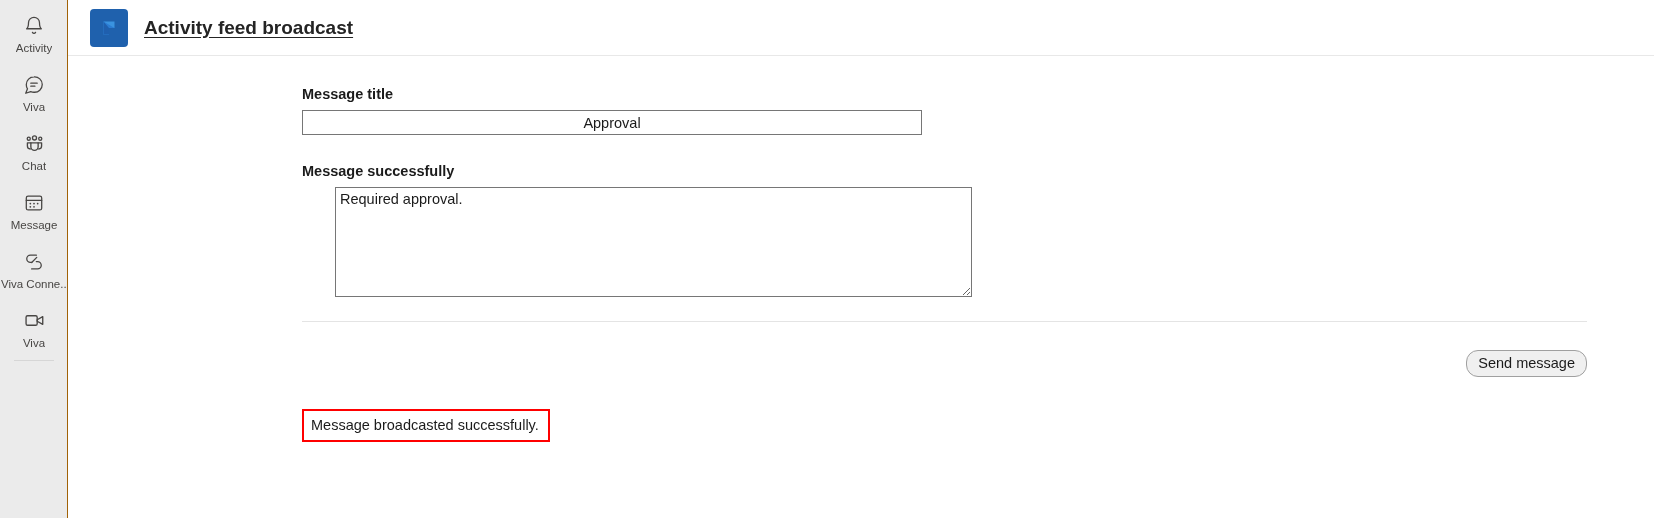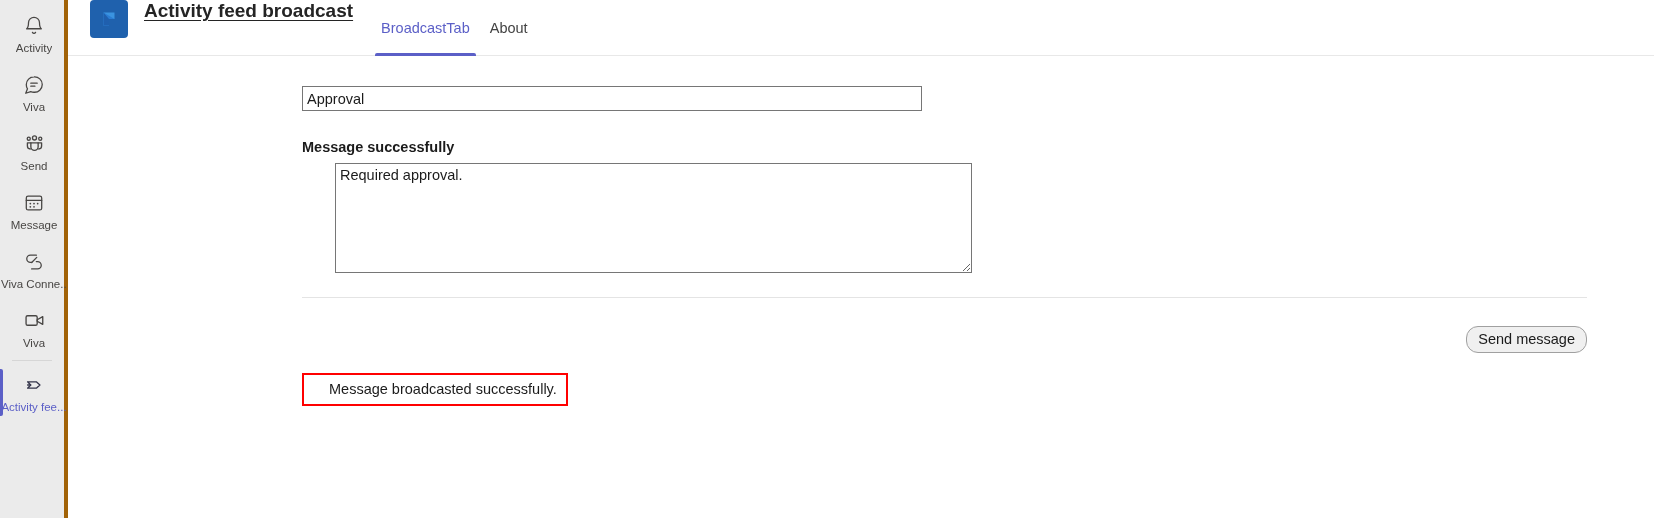--- a/index.html
+++ b/index.html
@@ -19,21 +19,21 @@
     height: 518px;
     display: flex;
     background: #ffffff;
   }
 
   
   #rail {
     width: 68px;
     height: 100%;
     background: #ebebeb;
-    border-right: 4px solid #a16207;
+    border-right: 1px solid #a16207;
     flex: 0 0 68px;
     position: relative;
     padding-top: 4px;
   }
 
   .rail-item {
     position: relative;
     width: 68px;
     height: 59px;
     display: flex;
@@ -90,20 +90,21 @@
     flex: 1 1 auto;
     position: relative;
     background: #ffffff;
     min-width: 0;
   }
 
   #appbar {
     position: relative;
     height: 56px;
     display: flex;
+    align-items: center;
     padding-left: 22px;
     border-bottom: 1px solid #e8e8e8;
   }
 
   #app-logo {
     width: 38px;
     height: 38px;
     border-radius: 4px;
     background: #1f61ad;
     display: flex;
@@ -170,20 +171,21 @@
     width: 620px;
     height: 25px;
     font-family: "Liberation Sans", sans-serif;
     font-size: 14.5px;
     color: #1b1b1b;
     padding: 2px 4px;
     border: 1px solid #767676;
     background: #ffffff;
     outline: none;
     border-radius: 0;
+    text-align: center;
   }
 
   .field-gap { height: 28px; }
 
   #desc-input {
     display: block;
     width: 637px;
     height: 110px;
     font-family: "Liberation Sans", sans-serif;
     font-size: 14.5px;
@@ -218,24 +220,24 @@
     color: #1b1b1b;
     background: #f0f0f0;
     border: 1px solid #a0a0a0;
     padding: 4px 11px;
     cursor: pointer;
     border-radius: 12px;
     line-height: 17px;
   }
 
   #status-wrap {
-    margin-top: 20px;
+    margin-top: 32px;
     display: inline-block;
     border: 2px solid #ff0000;
-    padding: 5px 9px 6px 25px;
+    padding: 5px 9px 6px 7px;
     background: #ffffff;
   }
 
   #status-text {
     font-size: 14.5px;
     color: #1b1b1b;
     white-space: nowrap;
   }
 </style>
 </head>
@@ -270,21 +272,21 @@
       <span class="rail-icon">
         <svg width="23" height="23" viewBox="0 0 24 24" fill="none" stroke="currentColor" stroke-width="1.4" stroke-linecap="round" stroke-linejoin="round">
           <circle cx="12" cy="6.2" r="2.1"></circle>
           <circle cx="6" cy="7" r="1.6"></circle>
           <circle cx="18" cy="7" r="1.6"></circle>
           <path d="M8.2 11.3h7.6v4.1a3.8 3.8 0 0 1-3.8 3.8 3.8 3.8 0 0 1-3.8-3.8z"></path>
           <path d="M8.2 11.3H4.6v3.4a3 3 0 0 0 3 3"></path>
           <path d="M15.8 11.3h3.6v3.4a3 3 0 0 1-3 3"></path>
         </svg>
       </span>
-      <span class="rail-label">Send</span>
+      <span class="rail-label">Chat</span>
     </div>
 
     <div class="rail-item">
       <span class="rail-icon">
         <svg width="22" height="22" viewBox="0 0 24 24" fill="none" stroke="currentColor" stroke-width="1.4" stroke-linecap="round" stroke-linejoin="round">
           <rect x="3.6" y="4.6" width="16.8" height="15" rx="2"></rect>
           <path d="M3.6 9.2h16.8"></path>
           <circle cx="8" cy="12.6" r="0.95" fill="currentColor" stroke="none"></circle>
           <circle cx="12" cy="12.6" r="0.95" fill="currentColor" stroke="none"></circle>
           <circle cx="16" cy="12.6" r="0.95" fill="currentColor" stroke="none"></circle>
@@ -312,59 +314,43 @@
         <svg width="23" height="23" viewBox="0 0 24 24" fill="none" stroke="currentColor" stroke-width="1.4" stroke-linecap="round" stroke-linejoin="round">
           <rect x="3.2" y="7" width="11.6" height="10" rx="1.6"></rect>
           <path d="M14.8 11.2 20.6 8v8l-5.8-3.2z"></path>
         </svg>
       </span>
       <span class="rail-label">Viva</span>
     </div>
 
     <div class="rail-sep"></div>
 
-    <div class="rail-item active">
-      <span class="rail-icon">
-        <svg width="22" height="22" viewBox="0 0 24 24" fill="none" stroke="currentColor" stroke-width="1.4" stroke-linejoin="round" stroke-linecap="round">
-          <path d="M5 8.5h9.5l4 3.5-4 3.5H5l3.4-3.5z"></path>
-          <path d="M8.4 12H5"></path>
-        </svg>
-      </span>
-      <span class="rail-label">Activity fee...</span>
-    </div>
 
   </div>
 
   <div id="main">
 
     <div id="appbar">
 
       <div id="app-logo">
         <svg width="22" height="22" viewBox="0 0 24 24">
           <polygon points="6,5 18,5 18,12 12,12 12,19 6,19" fill="#3a93e0"></polygon>
           <polygon points="6,5 18,12 12,12 12,19 6,19" fill="#2b7cd3"></polygon>
           <polygon points="6,5 12,12 12,19 6,19" fill="#1f5fae"></polygon>
         </svg>
       </div>
 
       <div id="app-title">Activity feed broadcast</div>
 
-      <div id="tabs">
-        <div class="tab active">
-          <span>BroadcastTab</span>
-        </div>
-        <div class="tab">
-          <span>About</span>
-        </div>
-      </div>
 
     </div>
 
     <div id="content">
 
+      <div class="field-label">Message title</div>
       <input id="title-input" type="text" value="Approval" style="">
 
       <div class="field-gap"></div>
 
       <div class="field-label">Message successfully</div>
       <textarea id="desc-input" style="">Required approval.</textarea>
 
       <div id="divider"></div>
 
       <div id="send-row">

